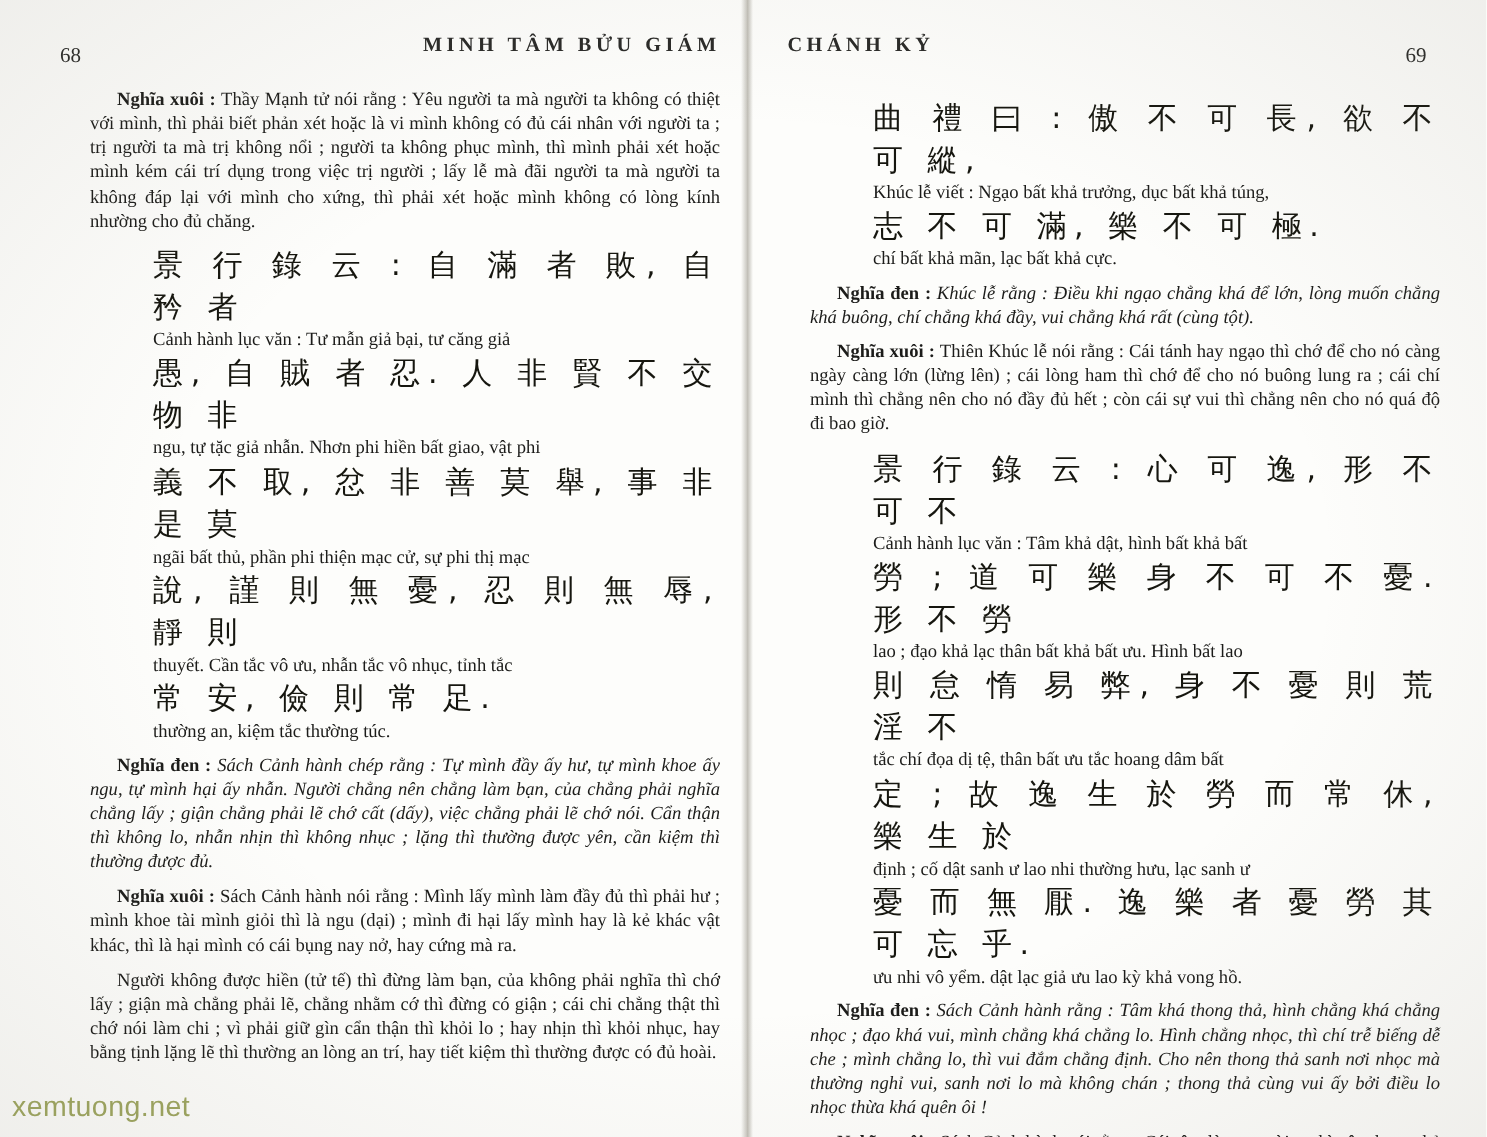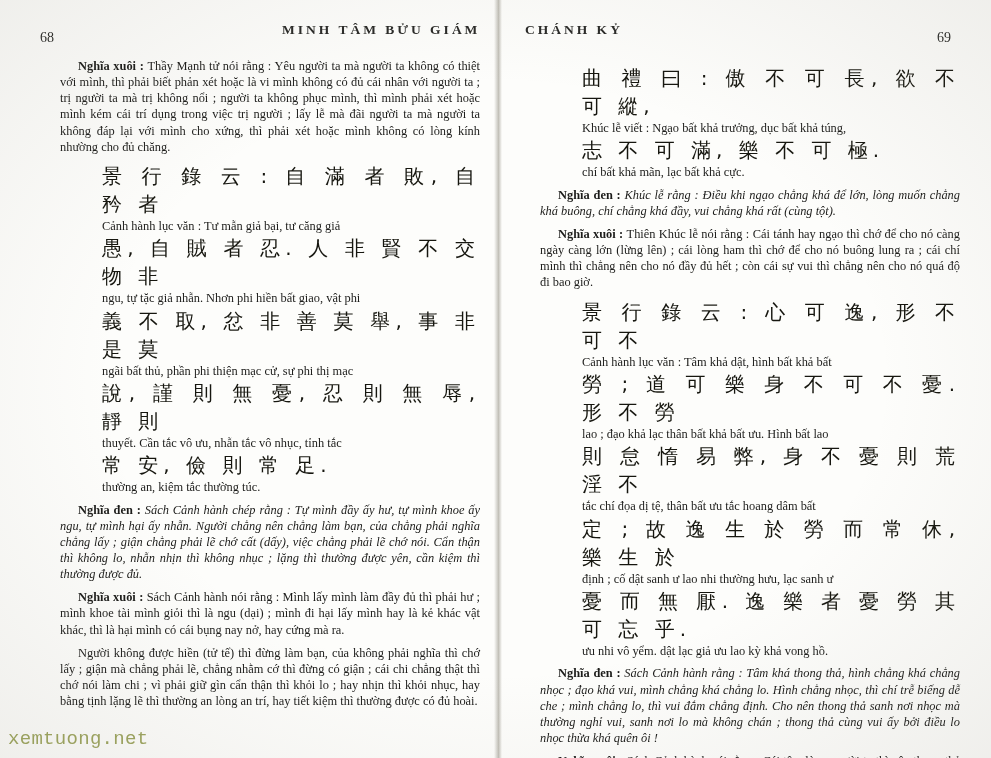--- a/index.html
+++ b/index.html
@@ -116,21 +116,21 @@
     letter-spacing: 0;
     line-height: 1.32;
     color: #1c1c1a;
   }
   .indent-han { padding-left: 42px; }
 
   .watermark {
     position: absolute;
     left: 8px;
     bottom: 8px;
-    font-family: Liberation Mono, monospace;
+    font-family: Liberation Sans, sans-serif;
     font-size: 19px;
     color: #9aa15f;
     letter-spacing: 0.3px;
     z-index: 6;
   }
 </style>
 </head>
 <body>
 
 <div class="page">

